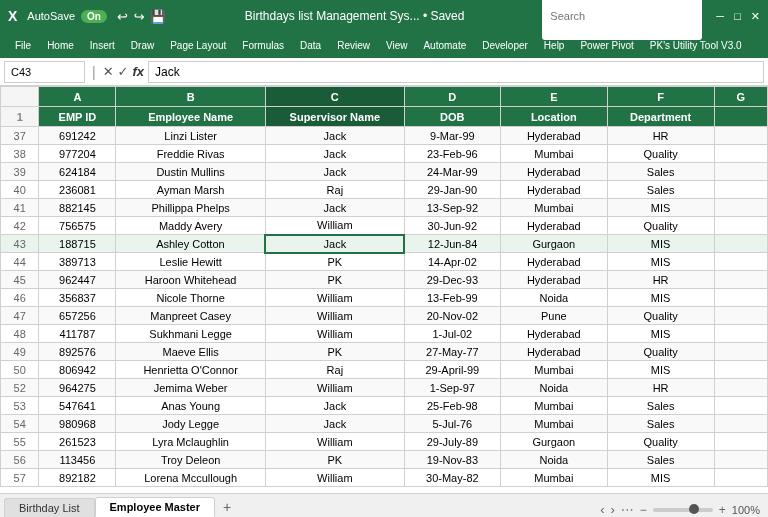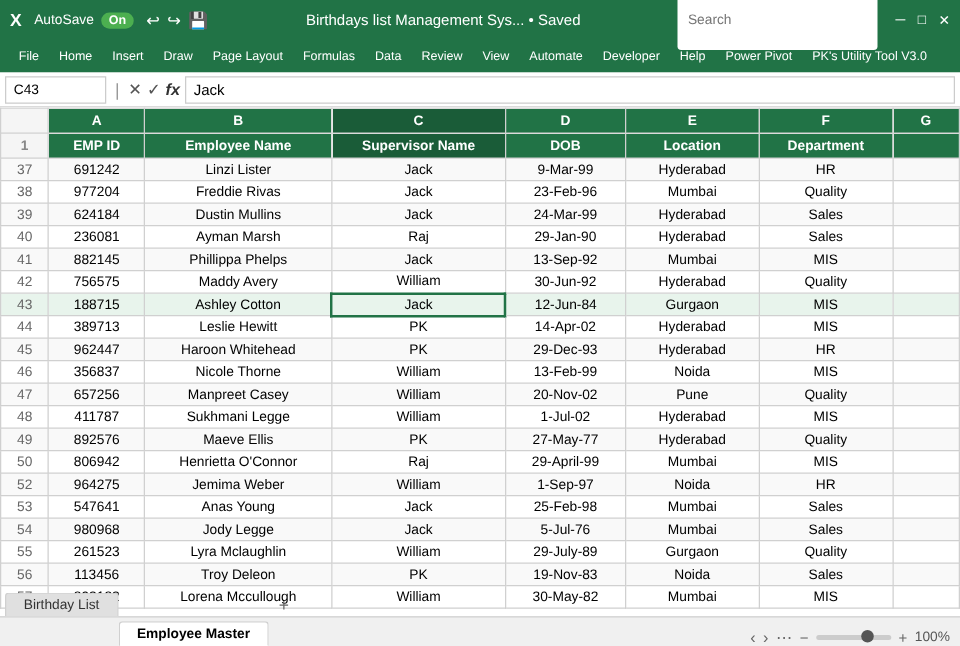--- a/index.html
+++ b/index.html
@@ -498,21 +498,21 @@
           <td>30-May-82</td>
           <td>Mumbai</td>
           <td>MIS</td>
           <td></td>
         </tr>
       </tbody>
   </table>
 </div>
 
 <div class="tab-bar" id="tab-bar">
-    <div style="display: flex; align-items: flex-start;">
+    <div style="display: flex; align-items: flex-end;">
       <div class="tab">Birthday List</div>
       <div class="tab active">Employee Master</div>
       <div class="tab-add">+</div>
     </div>
   <div class="tab-bar-right">
     <span style="color:#666;font-size:13px;">‹</span>
     <span style="color:#666;font-size:13px;">›</span>
     <span style="color:#666;font-size:13px;">⋯</span>
     <span style="color:#666;">−</span>
     <div class="zoom-slider">

